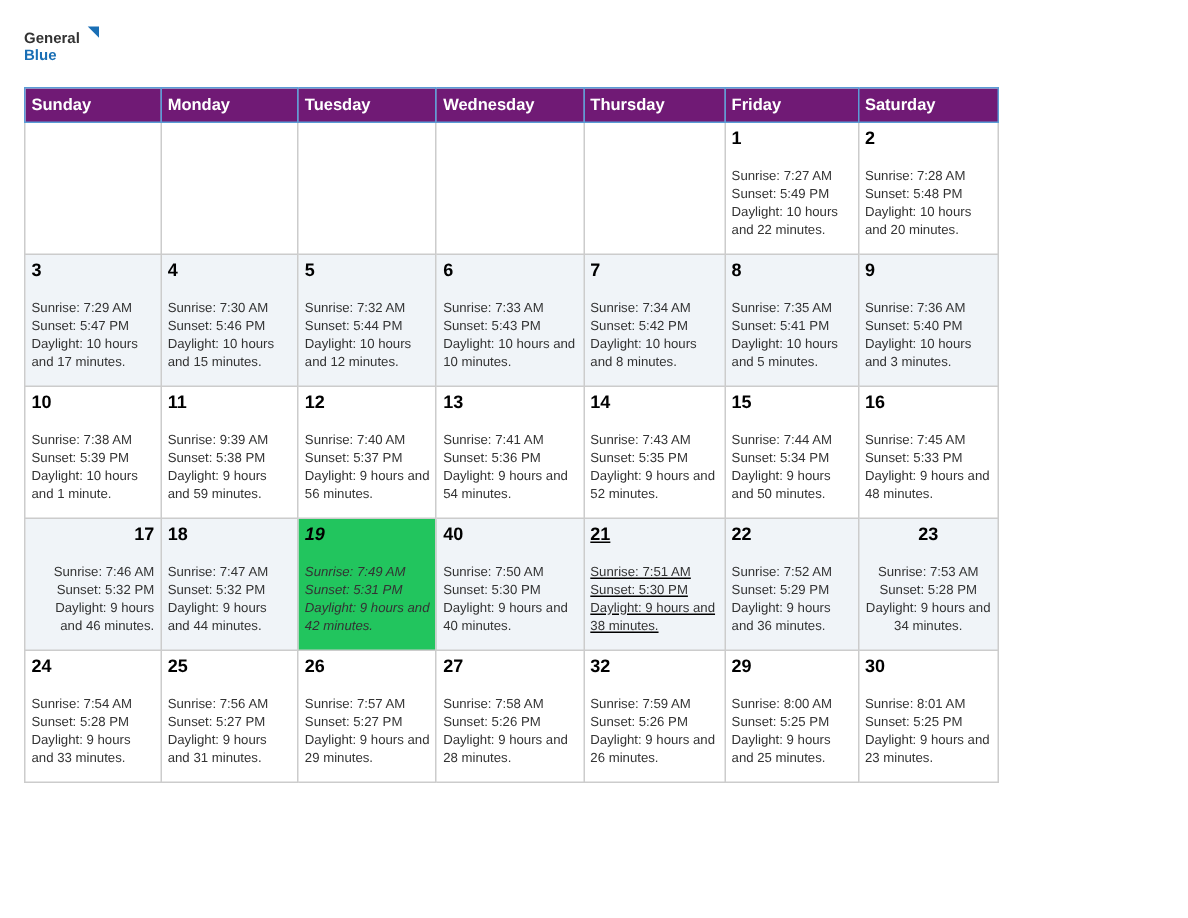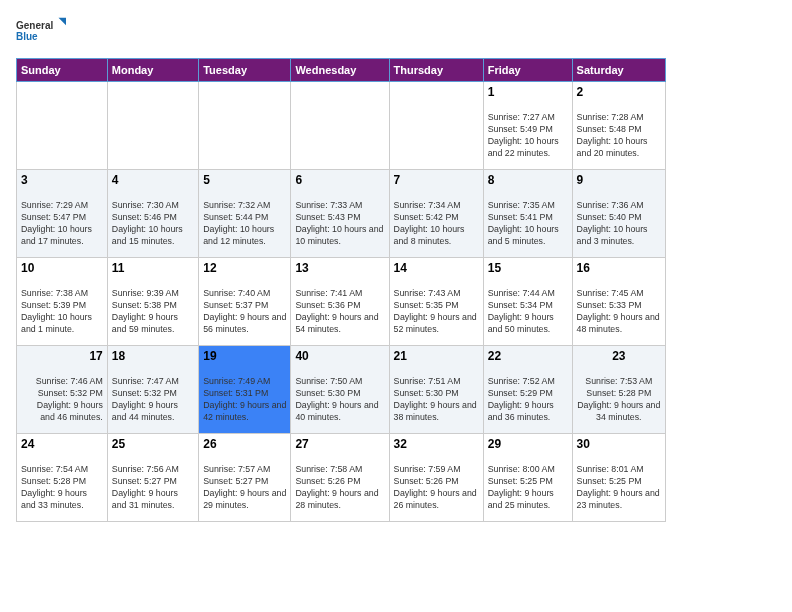--- a/index.html
+++ b/index.html
@@ -221,33 +221,33 @@
             <div class="day-info">Sunrise: 7:46 AM
 Sunset: 5:32 PM
 Daylight: 9 hours and 46 minutes.</div>
           </td>
           <td style="background: rgb(240, 244, 248);">
             <span class="day-num">18</span>
             <div class="day-info">Sunrise: 7:47 AM
 Sunset: 5:32 PM
 Daylight: 9 hours and 44 minutes.</div>
           </td>
-          <td style="background: #3b82f6;">
+          <td style="background: #22c55e; font-style: italic;">
             <span class="day-num">19</span>
             <div class="day-info">Sunrise: 7:49 AM
 Sunset: 5:31 PM
 Daylight: 9 hours and 42 minutes.</div>
           </td>
           <td style="background: rgb(240, 244, 248);">
             <span class="day-num">40</span>
             <div class="day-info">Sunrise: 7:50 AM
 Sunset: 5:30 PM
 Daylight: 9 hours and 40 minutes.</div>
           </td>
-          <td style="background: rgb(240, 244, 248);">
+          <td style="background: rgb(240, 244, 248); text-decoration: underline;">
             <span class="day-num">21</span>
             <div class="day-info">Sunrise: 7:51 AM
 Sunset: 5:30 PM
 Daylight: 9 hours and 38 minutes.</div>
           </td>
           <td style="background: rgb(240, 244, 248);">
             <span class="day-num">22</span>
             <div class="day-info">Sunrise: 7:52 AM
 Sunset: 5:29 PM
 Daylight: 9 hours and 36 minutes.</div>

